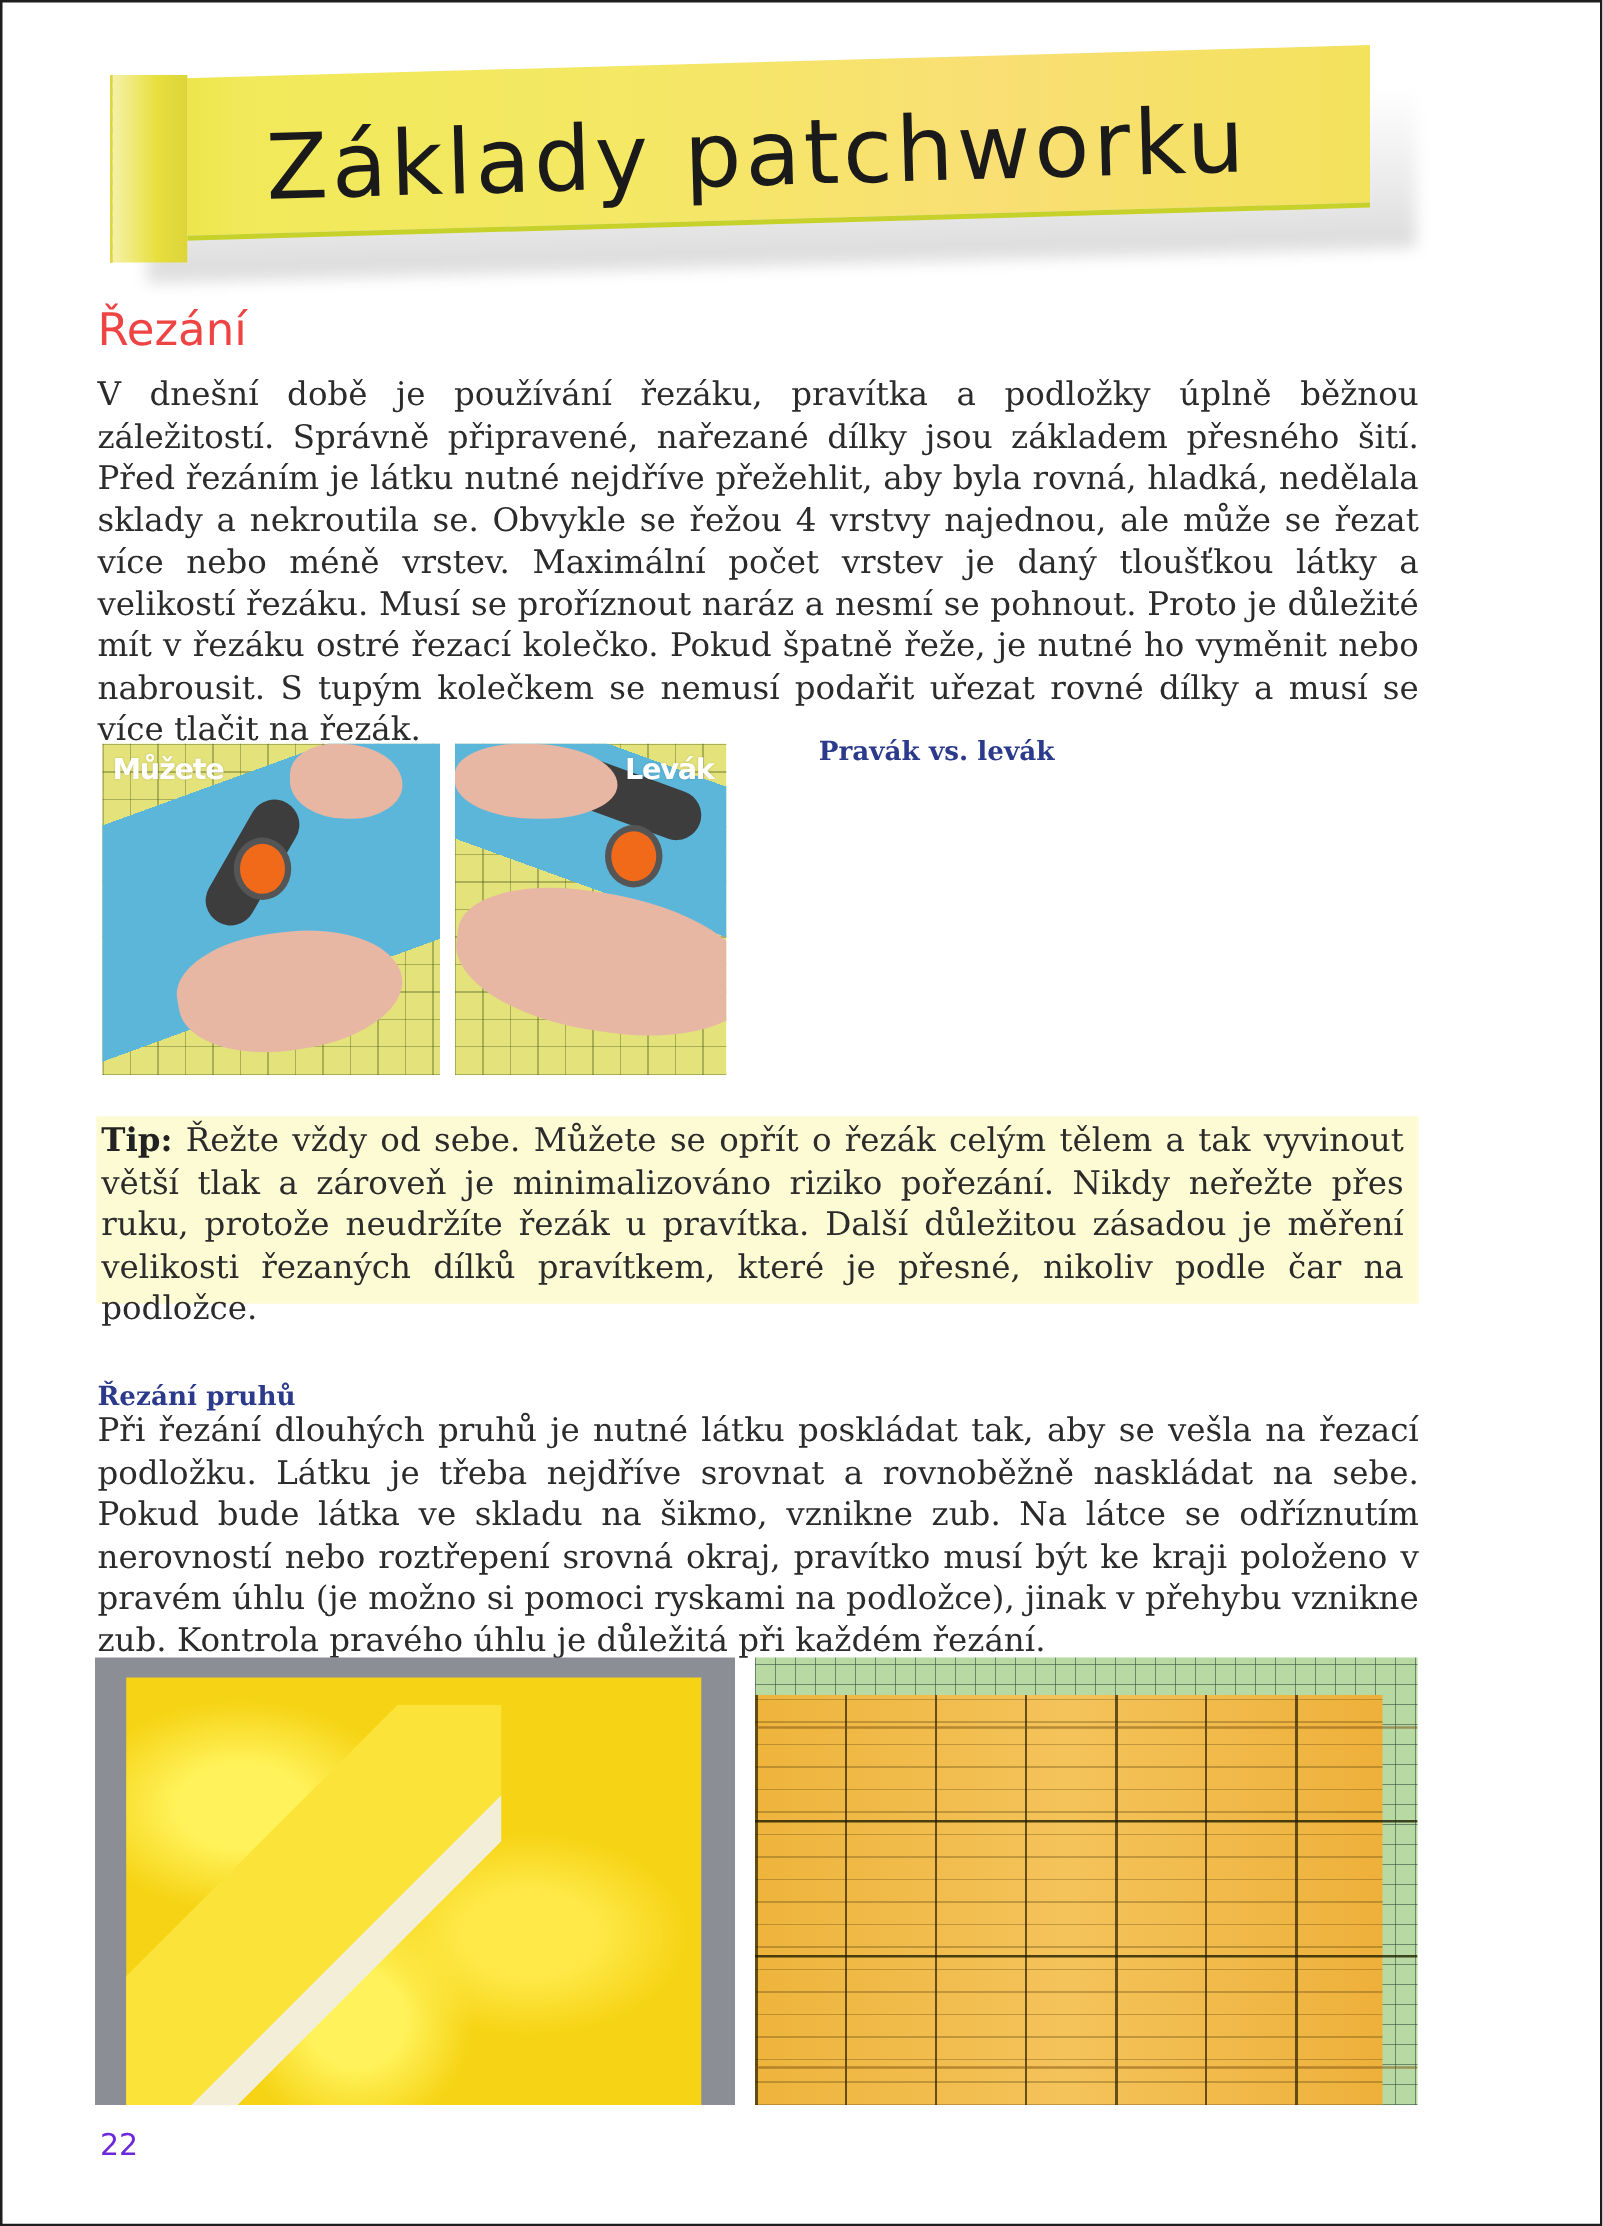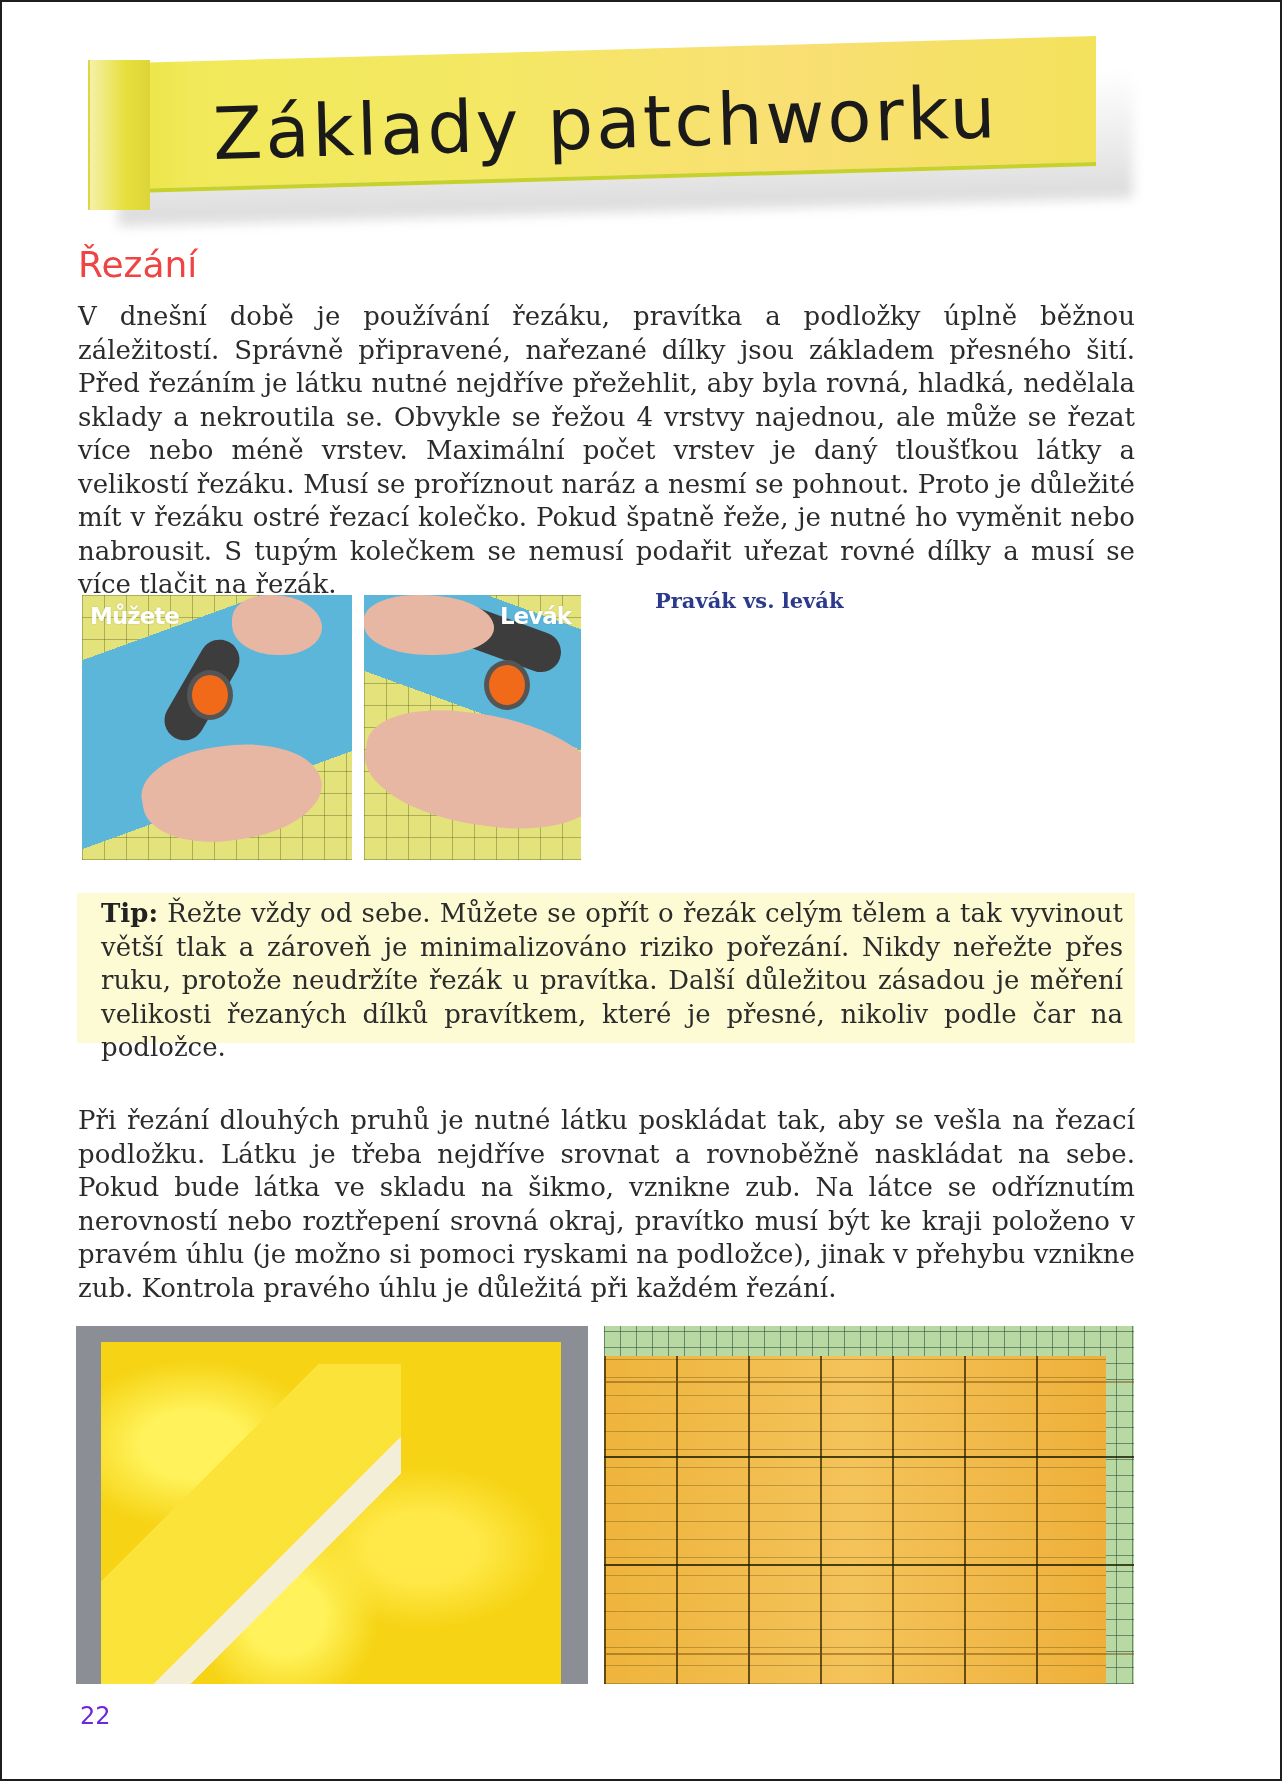--- a/index.html
+++ b/index.html
@@ -28,21 +28,21 @@
      linear-gradient(200deg,transparent 0 10%,#5bb6da 10% 45%,transparent 45%),
      repeating-linear-gradient(90deg,rgba(60,80,20,0.35) 0 1px,transparent 1px 22px),
      repeating-linear-gradient(0deg,rgba(60,80,20,0.35) 0 1px,transparent 1px 22px),
      #e4e27a;}
   .hand{position:absolute;background:#e7b7a4;border-radius:40% 55% 45% 50%;}
   .cutter{position:absolute;background:#3d3d3d;border-radius:40px;}
   .blade{position:absolute;width:36px;height:40px;border-radius:50%;background:#f16a1a;border:5px solid #555;}
   .side{position:absolute;left:655px;top:588px;width:480px;}
   .side .body-text{margin-top:4px;}
   
-  .tip{position:absolute;left:77px;top:893px;width:1058px;height:150px;background:#fdfbd3;box-sizing:border-box;padding:4px 12px 0 24px;}
+  .tip{position:absolute;left:77px;top:893px;width:1058px;height:150px;background:#fdfbd3;box-sizing:border-box;padding:4px 12px 0 4px;}
   .tip b{font-weight:bold;color:#222;}
   .strips{position:absolute;left:78px;top:1104px;width:1057px;}
   .strips .body-text{margin-top:0px;}
   
   .p-fold{left:76px;top:1326px;width:512px;height:358px;background:#8c8e95;}
   .fabric{position:absolute;left:25px;top:16px;width:460px;height:342px;background:
      radial-gradient(ellipse at 20% 30%,#fff25a 0 10%,transparent 25%),
      radial-gradient(ellipse at 70% 60%,#ffe948 0 12%,transparent 28%),
      radial-gradient(ellipse at 40% 80%,#fff25a 0 10%,transparent 24%),
      #f6d314;}
@@ -90,20 +90,21 @@
   <div class="photo-label" style="right:10px;">Levák</div>
 </div>
 
 <div class="side">
   <div class="h-blue">Pravák vs. levák</div>
 </div>
 
 <div class="tip body-text"><b>Tip:</b><span> Řežte vždy od sebe. Můžete se opřít o řezák celým tělem a tak vyvinout větší tlak a zároveň je minimalizováno riziko pořezání. Nikdy neřežte přes ruku, protože neudržíte řezák u pravítka. Další důležitou zásadou je měření velikosti řezaných dílků pravítkem, které je přesné, nikoliv podle čar na podložce.</span></div>
 
 <div class="strips">
+  <div class="h-blue">Řezání pruhů</div>
   <div class="body-text">Při řezání dlouhých pruhů je nutné látku poskládat tak, aby se vešla na řezací podložku. Látku je třeba nejdříve srovnat a rovnoběžně naskládat na sebe. Pokud bude látka ve skladu na šikmo, vznikne zub. Na látce se odříznutím nerovností nebo roztřepení srovná okraj, pravítko musí být ke kraji položeno v pravém úhlu (je možno si pomoci ryskami na podložce), jinak v přehybu vznikne zub. Kontrola pravého úhlu je důležitá při každém řezání.</div>
 </div>
 
 <div class="photo p-fold">
   <div class="fabric"></div>
   <div class="fold-tri"></div>
 </div>
 
 <div class="photo p-ruler">
   <div class="orange-fabric"></div>

